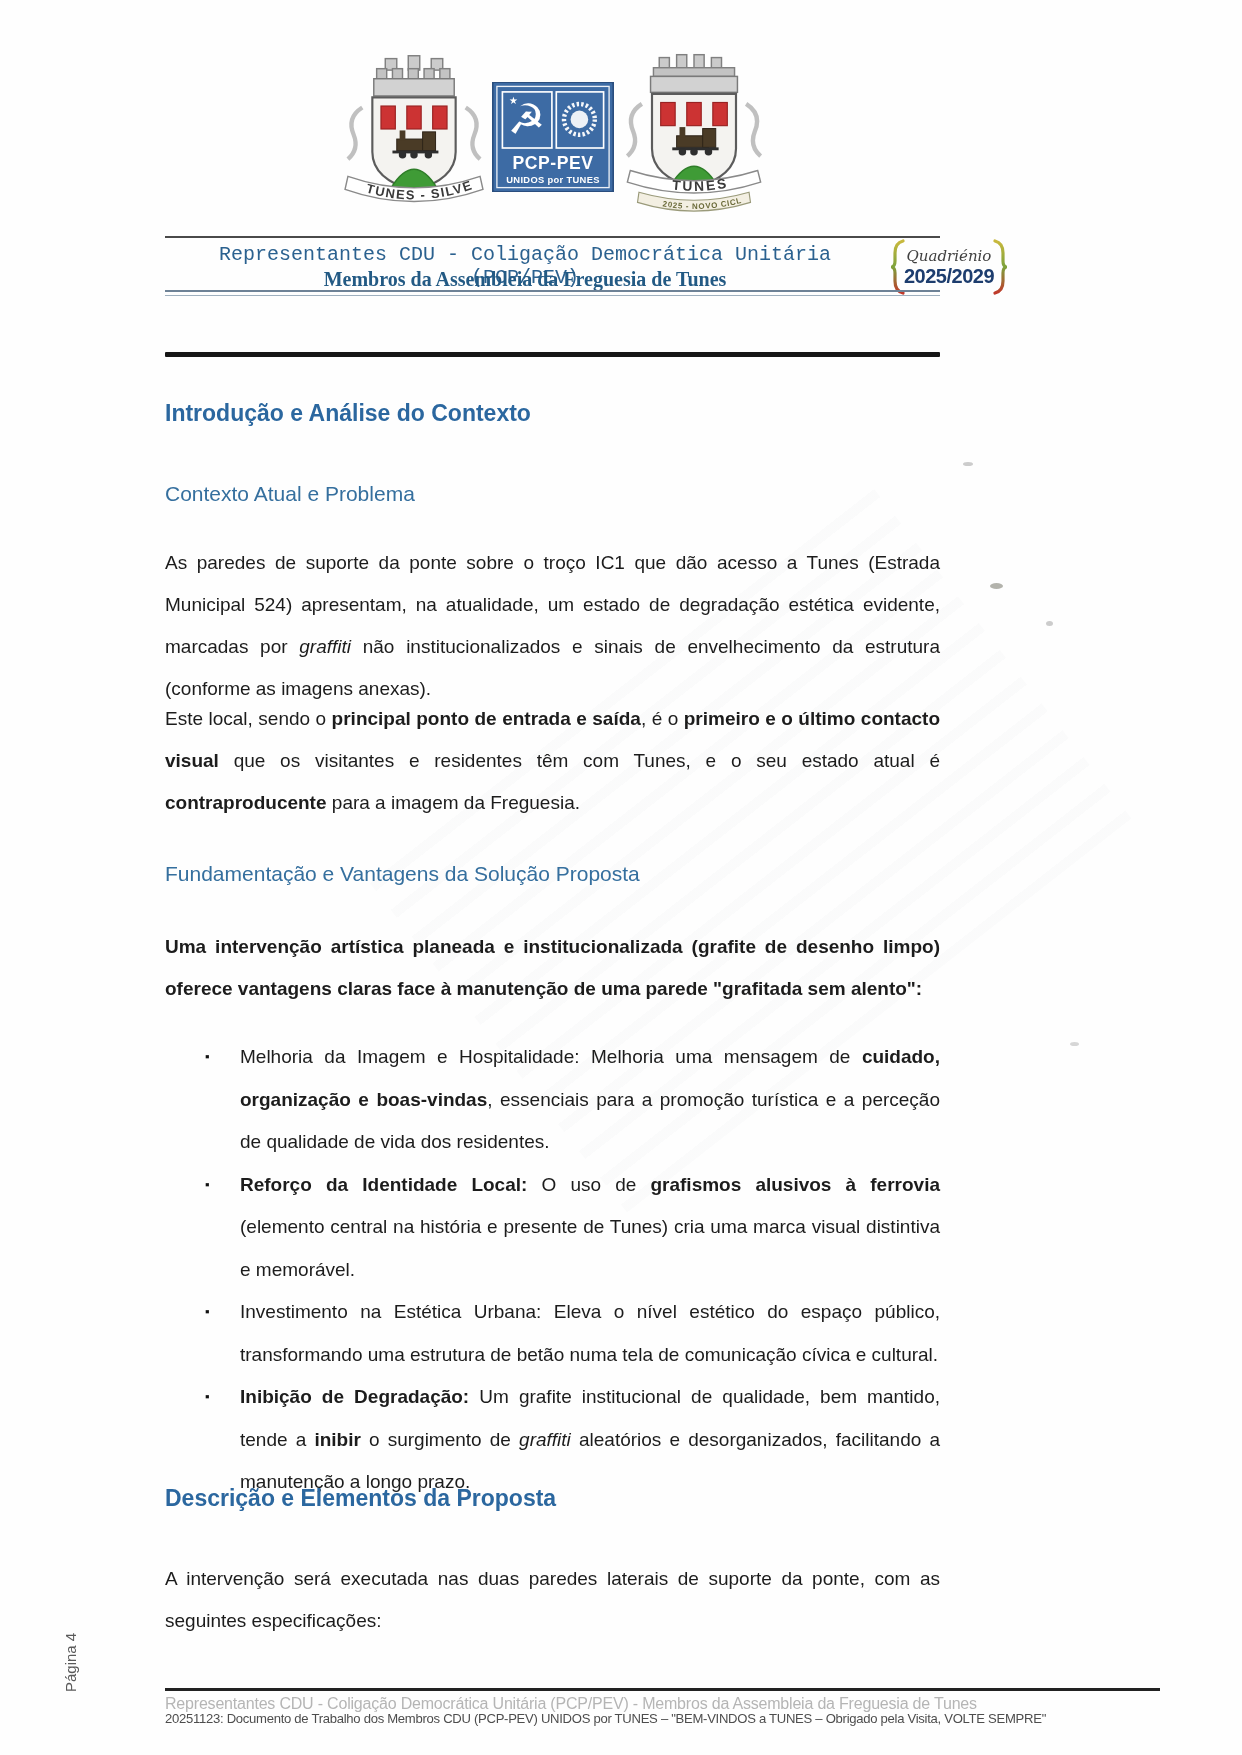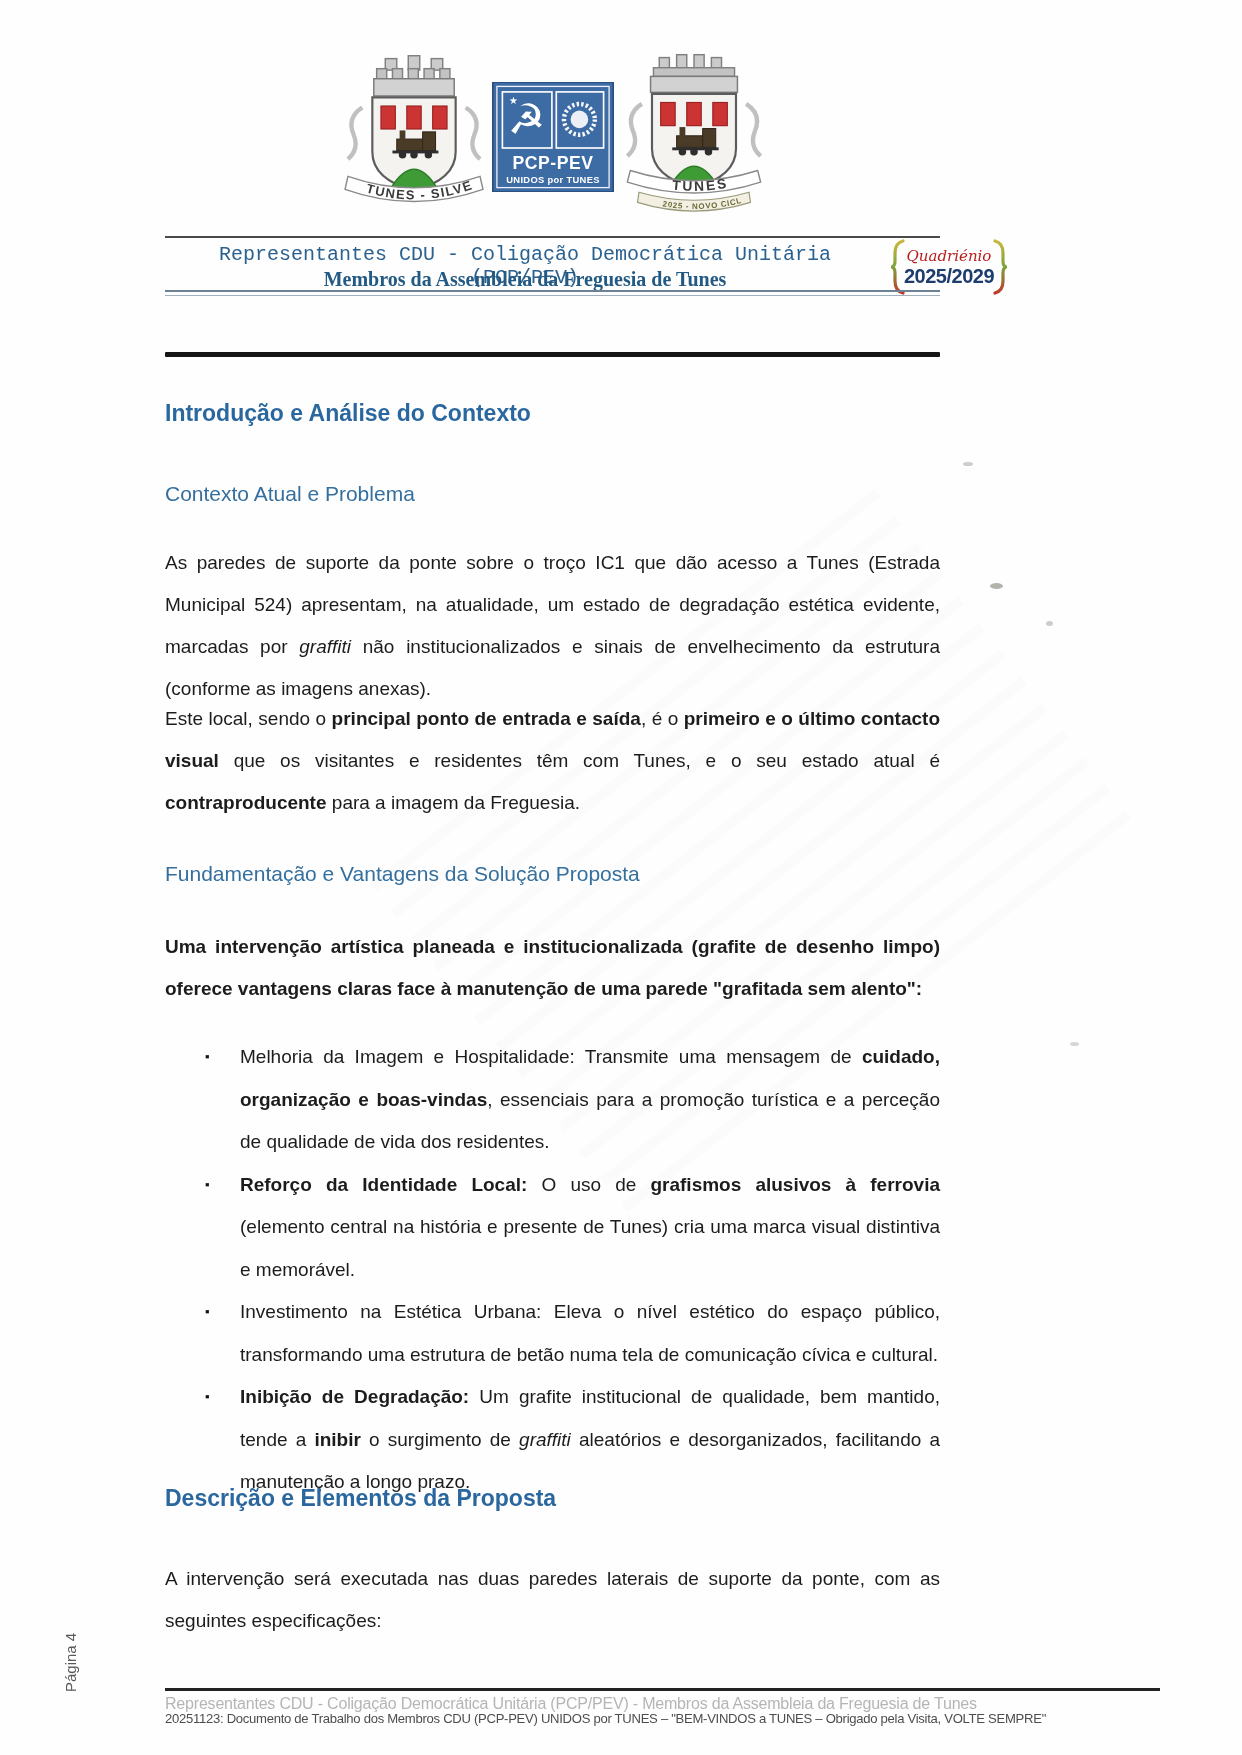--- a/index.html
+++ b/index.html
@@ -14,21 +14,21 @@
   .hdr-line1{font-family:Liberation Mono, monospace;font-size:20px;color:#2b618f;text-align:center;}
   .hdr-line2{font-family:"Liberation Serif","DejaVu Serif",serif;font-size:20px;font-weight:bold;color:#235a84;text-align:center;}
   .rule-thin{height:0;border-top:2px solid #4a4a4a;}
   .rule-double{height:3px;border-top:2px solid #6e8296;border-bottom:1px solid #9fb0bf;}
   .rule-thick{height:5px;background:#161616;border-radius:1px;}
   .rule-footer{height:3px;background:#222;}
 
   
   .badge{width:116px;height:62px;display:flex;align-items:center;justify-content:center;}
   .badge-inner{text-align:center;line-height:1.15;padding:0 2px;}
-  .badge-label{font-family:"DejaVu Serif",serif;font-style:italic;font-size:15px;color:#b91c1c;white-space:nowrap;}
+  .badge-label{font-family:"DejaVu Serif",serif;font-style:italic;font-size:15px;color:#404040;white-space:nowrap;}
   .badge-value{font-size:20px;font-weight:bold;color:#1d3d6e;letter-spacing:-0.5px;}
 
   
   .h-main{font-size:23px;font-weight:bold;color:#2b679f;}
   .h-sub{font-size:21px;font-weight:normal;color:#356f9e;}
   .para{font-size:19px;line-height:42px;text-align:justify;width:775px;}
   .para:last-child{margin:0;}
   ul.blist{list-style:none;margin:0;padding:0;width:775px;}
   ul.blist li{position:relative;padding-left:75px;font-size:19px;line-height:42.5px;text-align:justify;}
   ul.blist li .bullet-marker{position:absolute;left:40px;top:0;font-size:13px;color:#111;}
@@ -189,21 +189,21 @@
 
   <div class="abs para" style="left:165px;top:542px;"><span>As paredes de suporte da ponte sobre o troço IC1 que dão acesso a Tunes (Estrada Municipal 524) apresentam, na atualidade, um estado de degradação estética evidente, marcadas por </span><span style="font-style: italic;">graffiti</span><span> não institucionalizados e sinais de envelhecimento da estrutura (conforme as imagens anexas).</span></div>
 
   <div class="abs para" style="left:165px;top:698px;"><span>Este local, sendo o </span><span style="font-weight: bold;">principal ponto de entrada e saída</span><span>, é o </span><span style="font-weight: bold;">primeiro e o último contacto visual</span><span> que os visitantes e residentes têm com Tunes, e o seu estado atual é </span><span style="font-weight: bold;">contraproducente</span><span> para a imagem da Freguesia.</span></div>
 
   <div class="abs h-sub" style="left:165px;top:862px;">Fundamentação e Vantagens da Solução Proposta</div>
 
   <div class="abs para" style="left:165px;top:926px;font-weight:bold;"><span>Uma intervenção artística planeada e institucionalizada (grafite de desenho limpo) oferece vantagens claras face à manutenção de uma parede "grafitada sem alento":</span></div>
 
   <ul class="abs blist" style="left:165px;top:1036px;">
-    <li><span class="bullet-marker">▪</span><span class="li-body"><span style="font-weight: normal;">Melhoria da Imagem e Hospitalidade:</span><span> Transmite uma mensagem de </span><span style="font-weight: bold;">cuidado, organização e boas-vindas</span><span>, essenciais para a promoção turística e a perceção de qualidade de vida dos residentes.</span></span></li>
+    <li><span class="bullet-marker">▪</span><span class="li-body"><span style="font-weight: normal;">Melhoria da Imagem e Hospitalidade:</span><span> Melhoria uma mensagem de </span><span style="font-weight: bold;">cuidado, organização e boas-vindas</span><span>, essenciais para a promoção turística e a perceção de qualidade de vida dos residentes.</span></span></li>
     <li><span class="bullet-marker">▪</span><span class="li-body"><span style="font-weight: bold;">Reforço da Identidade Local:</span><span> O uso de </span><span style="font-weight: bold; margin-top: 20px;">grafismos alusivos à ferrovia</span><span> (elemento central na história e presente de Tunes) cria uma marca visual distintiva e memorável.</span></span></li>
     <li><span class="bullet-marker">▪</span><span class="li-body"><span style="font-weight: normal;">Investimento na Estética Urbana:</span><span> Eleva o nível estético do espaço público, transformando uma estrutura de betão numa tela de comunicação cívica e cultural.</span></span></li>
     <li><span class="bullet-marker">▪</span><span class="li-body"><span style="font-weight: bold;">Inibição de Degradação:</span><span> Um grafite institucional de qualidade, bem mantido, tende a </span><span style="font-weight: bold;">inibir</span><span> o surgimento de </span><span style="font-style: italic;">graffiti</span><span> aleatórios e desorganizados, facilitando a manutenção a longo prazo.</span></span></li>
   </ul>
 
   <div class="abs h-main" style="left:165px;top:1485px;">Descrição e Elementos da Proposta</div>
 
   <div class="abs para" style="left:165px;top:1558px;"><span>A intervenção será executada nas duas paredes laterais de suporte da ponte, com as seguintes especificações:</span></div>
 
   <div class="abs pagenum" style="left:62px;top:1692px;">Página 4</div>

